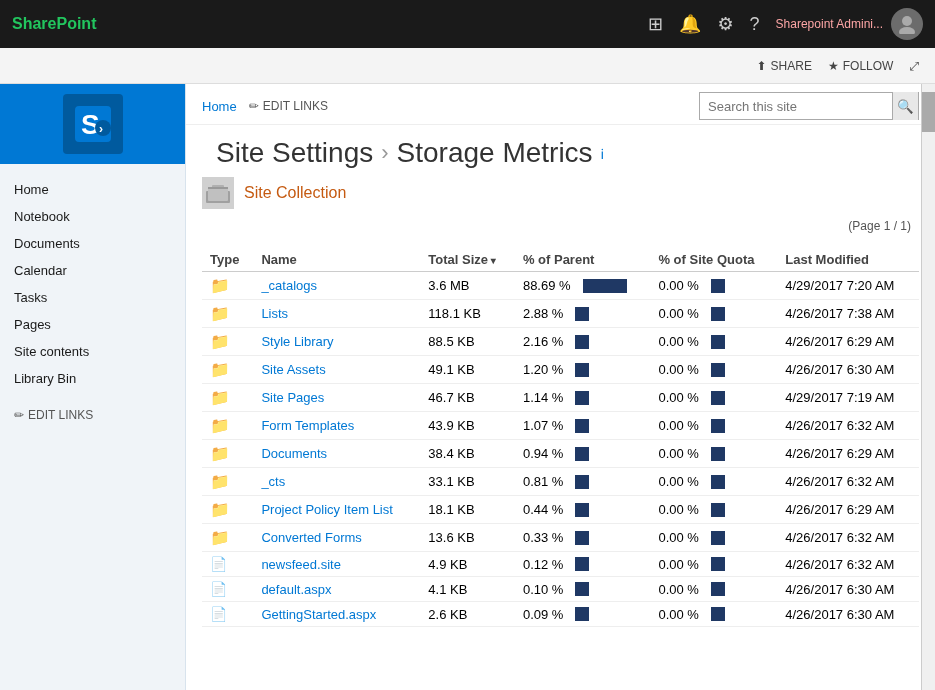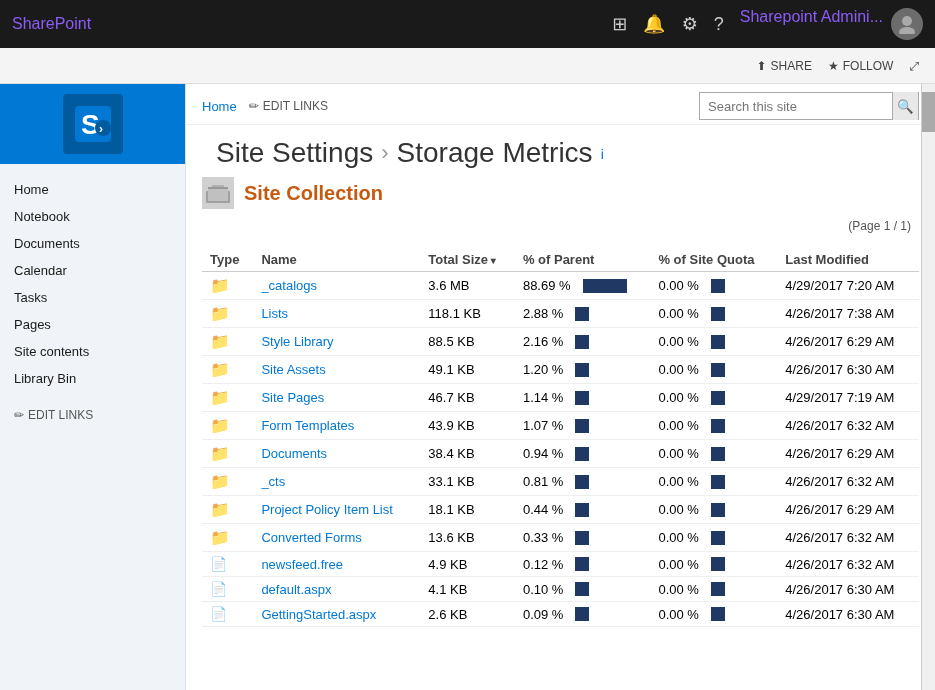--- a/index.html
+++ b/index.html
@@ -9,39 +9,40 @@
     .top-bar {
       background: #1a1a1a;
       height: 48px;
       display: flex;
       align-items: center;
       padding: 0 12px;
       color: #fff;
     }
     .top-bar-logo {
       font-size: 16px;
-      font-weight: 400;
-      color: #8b5cf6;
+      font-weight: 700;
+      color: #22c55e;
       flex: 1;
     }
     .top-bar-icons {
       display: flex;
       align-items: center;
       gap: 16px;
     }
     .top-bar-icon {
       color: #ccc;
       font-size: 18px;
       cursor: pointer;
     }
     .top-bar-user {
       display: flex;
+      align-items: center;
       gap: 8px;
-      color: #8b5cf6;
-      font-size: 16px;
+      color: #fca5a5;
+      font-size: 12px;
     }
     .avatar-circle {
       width: 32px;
       height: 32px;
       border-radius: 50%;
       background: #6c6c6c;
       display: flex;
       align-items: center;
       justify-content: center;
       color: #fff;
@@ -221,22 +222,22 @@
     .site-collection-icon {
       width: 32px;
       height: 32px;
       background: #d0d0d0;
       display: flex;
       align-items: center;
       justify-content: center;
       font-size: 18px;
     }
     .site-collection-title {
-      font-size: 20px;
-      font-weight: 700;
+      font-size: 16px;
+      font-weight: 400;
       color: #c55a11;
     }
 
     
     .metrics-table {
       width: 100%;
       border-collapse: collapse;
       margin-top: 15px;
       font-size: 13px;
     }
@@ -609,21 +610,21 @@
               <td>
                 <div class="bar-container">
                   <span>0.00 %</span>
                   <div style="width:14px;height:14px;background:#1f3864;display:inline-block;vertical-align:middle;margin-left:4px;"></div>
                 </div>
               </td>
               <td>4/26/2017 6:32 AM</td>
             </tr>
             <tr>
               <td><span style="font-size:14px;">📄</span></td>
-              <td><a class="name-link">newsfeed.free</a></td>
+              <td><a class="name-link">newsfeed.site</a></td>
               <td>4.9 KB</td>
               <td>
                 <div class="bar-container">
                   <span>0.12 %</span>
                   <div style="width:14px;height:14px;background:#1f3864;display:inline-block;vertical-align:middle;margin-left:4px;"></div>
                 </div>
               </td>
               <td>
                 <div class="bar-container">
                   <span>0.00 %</span>

